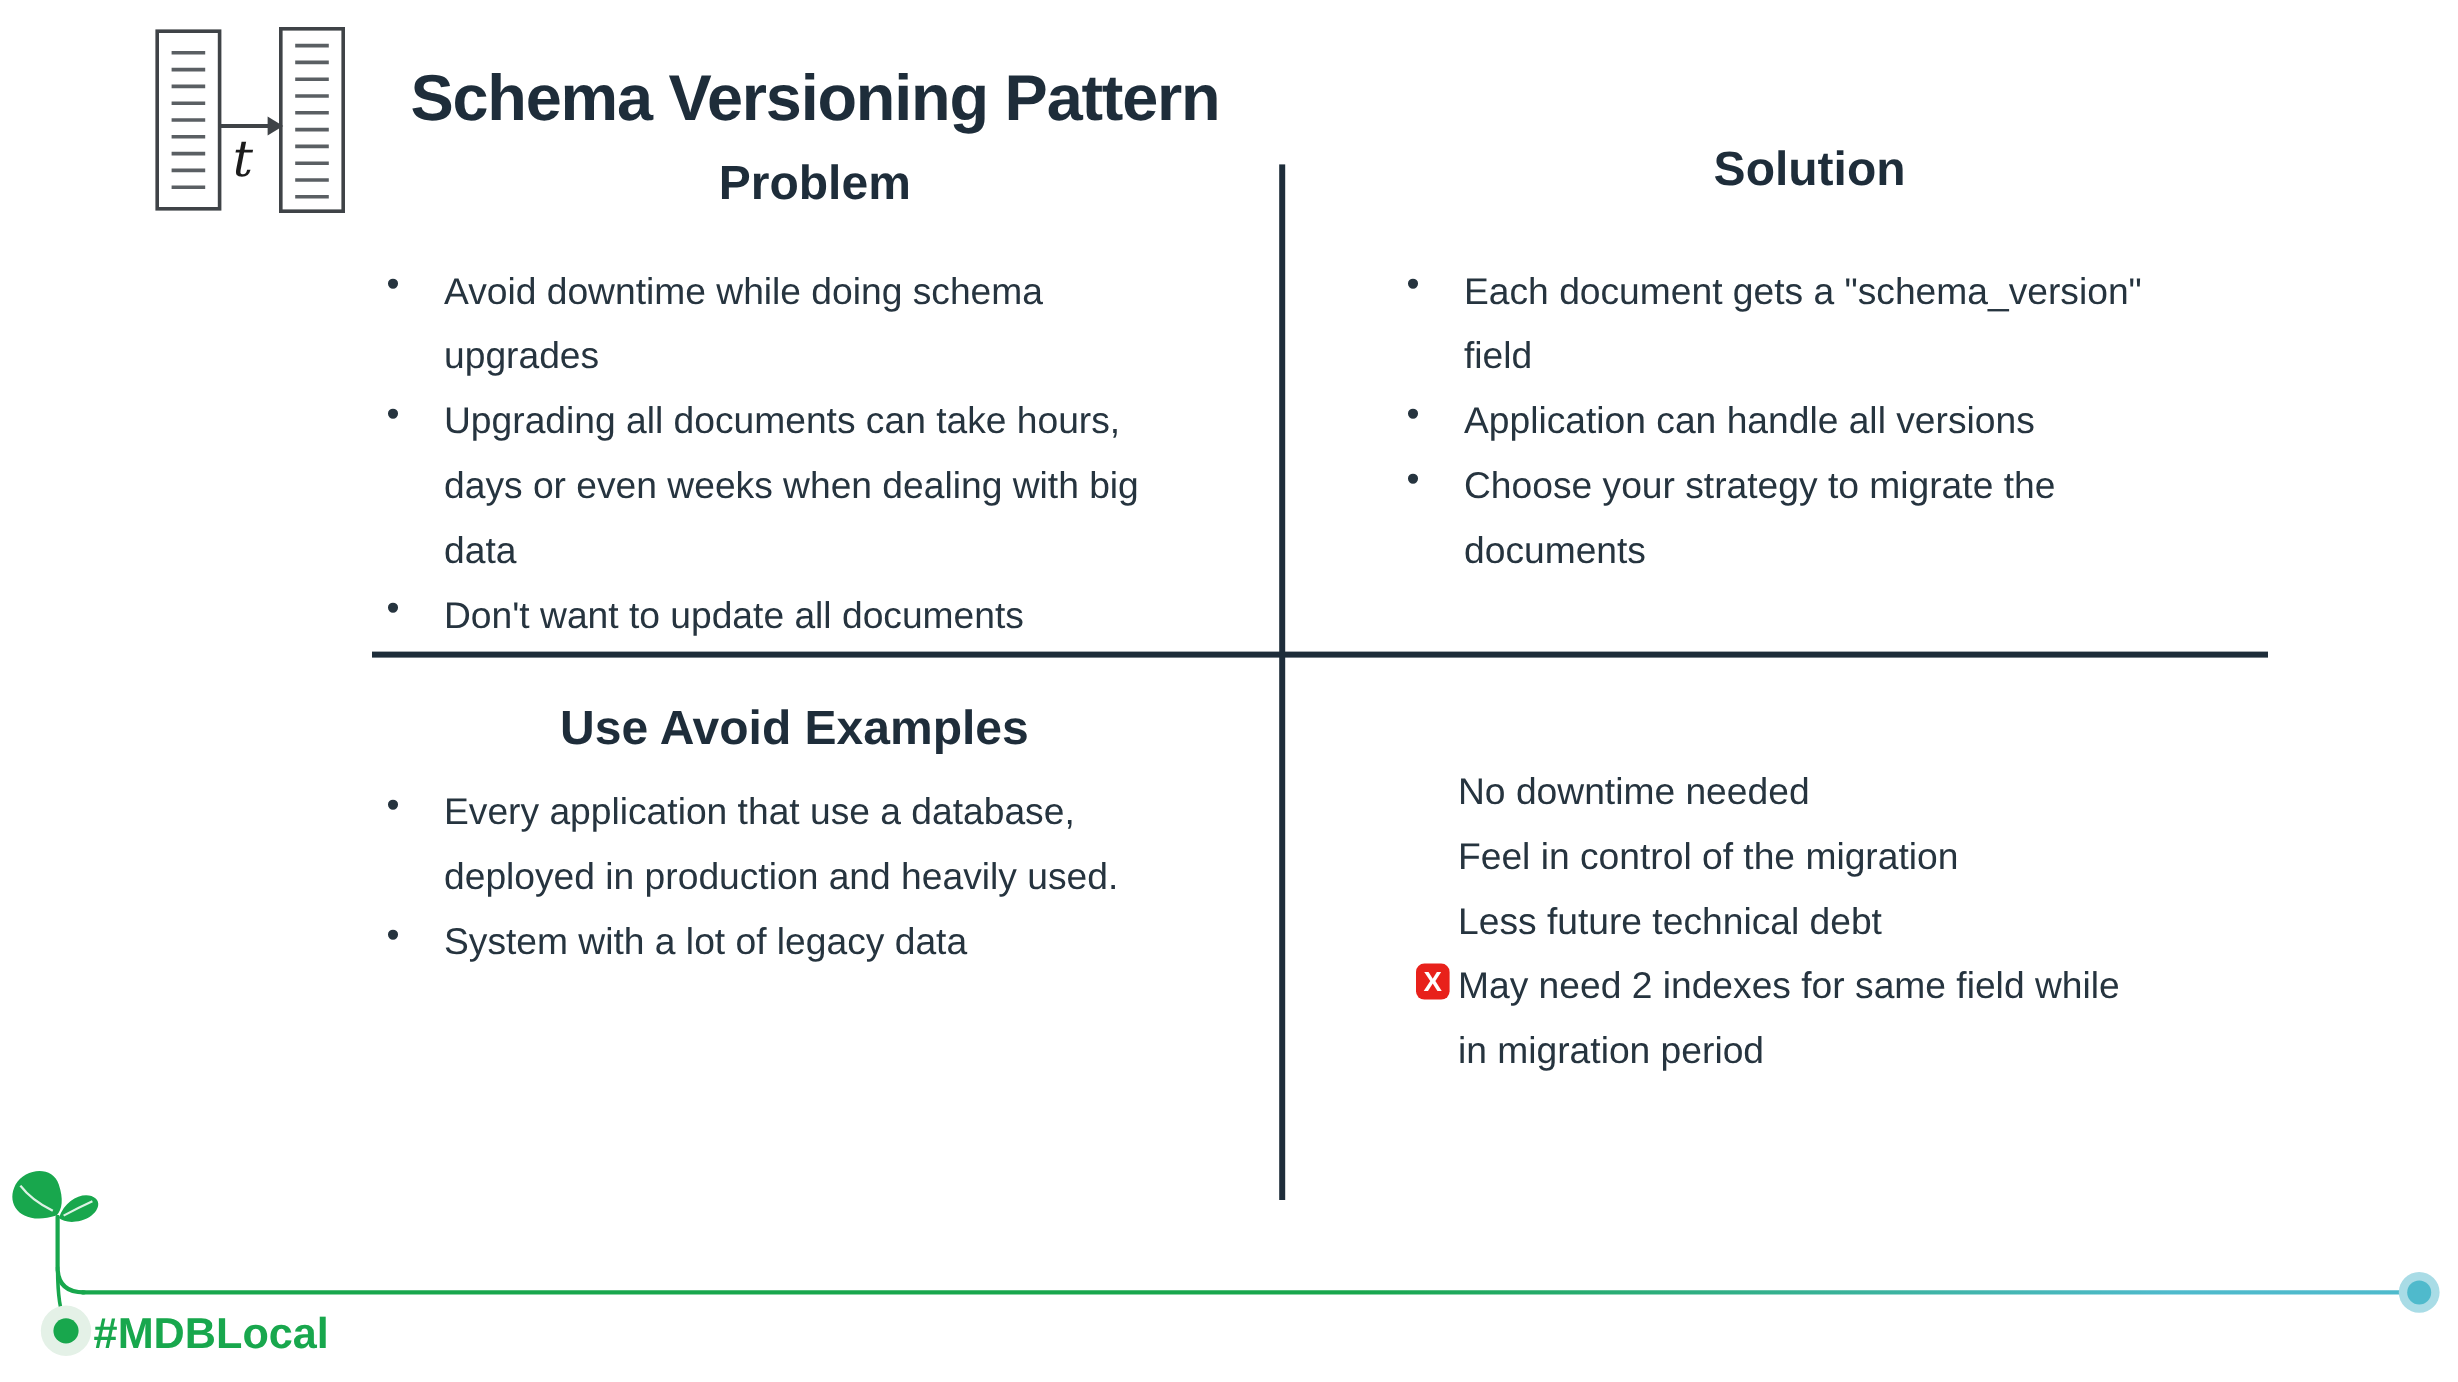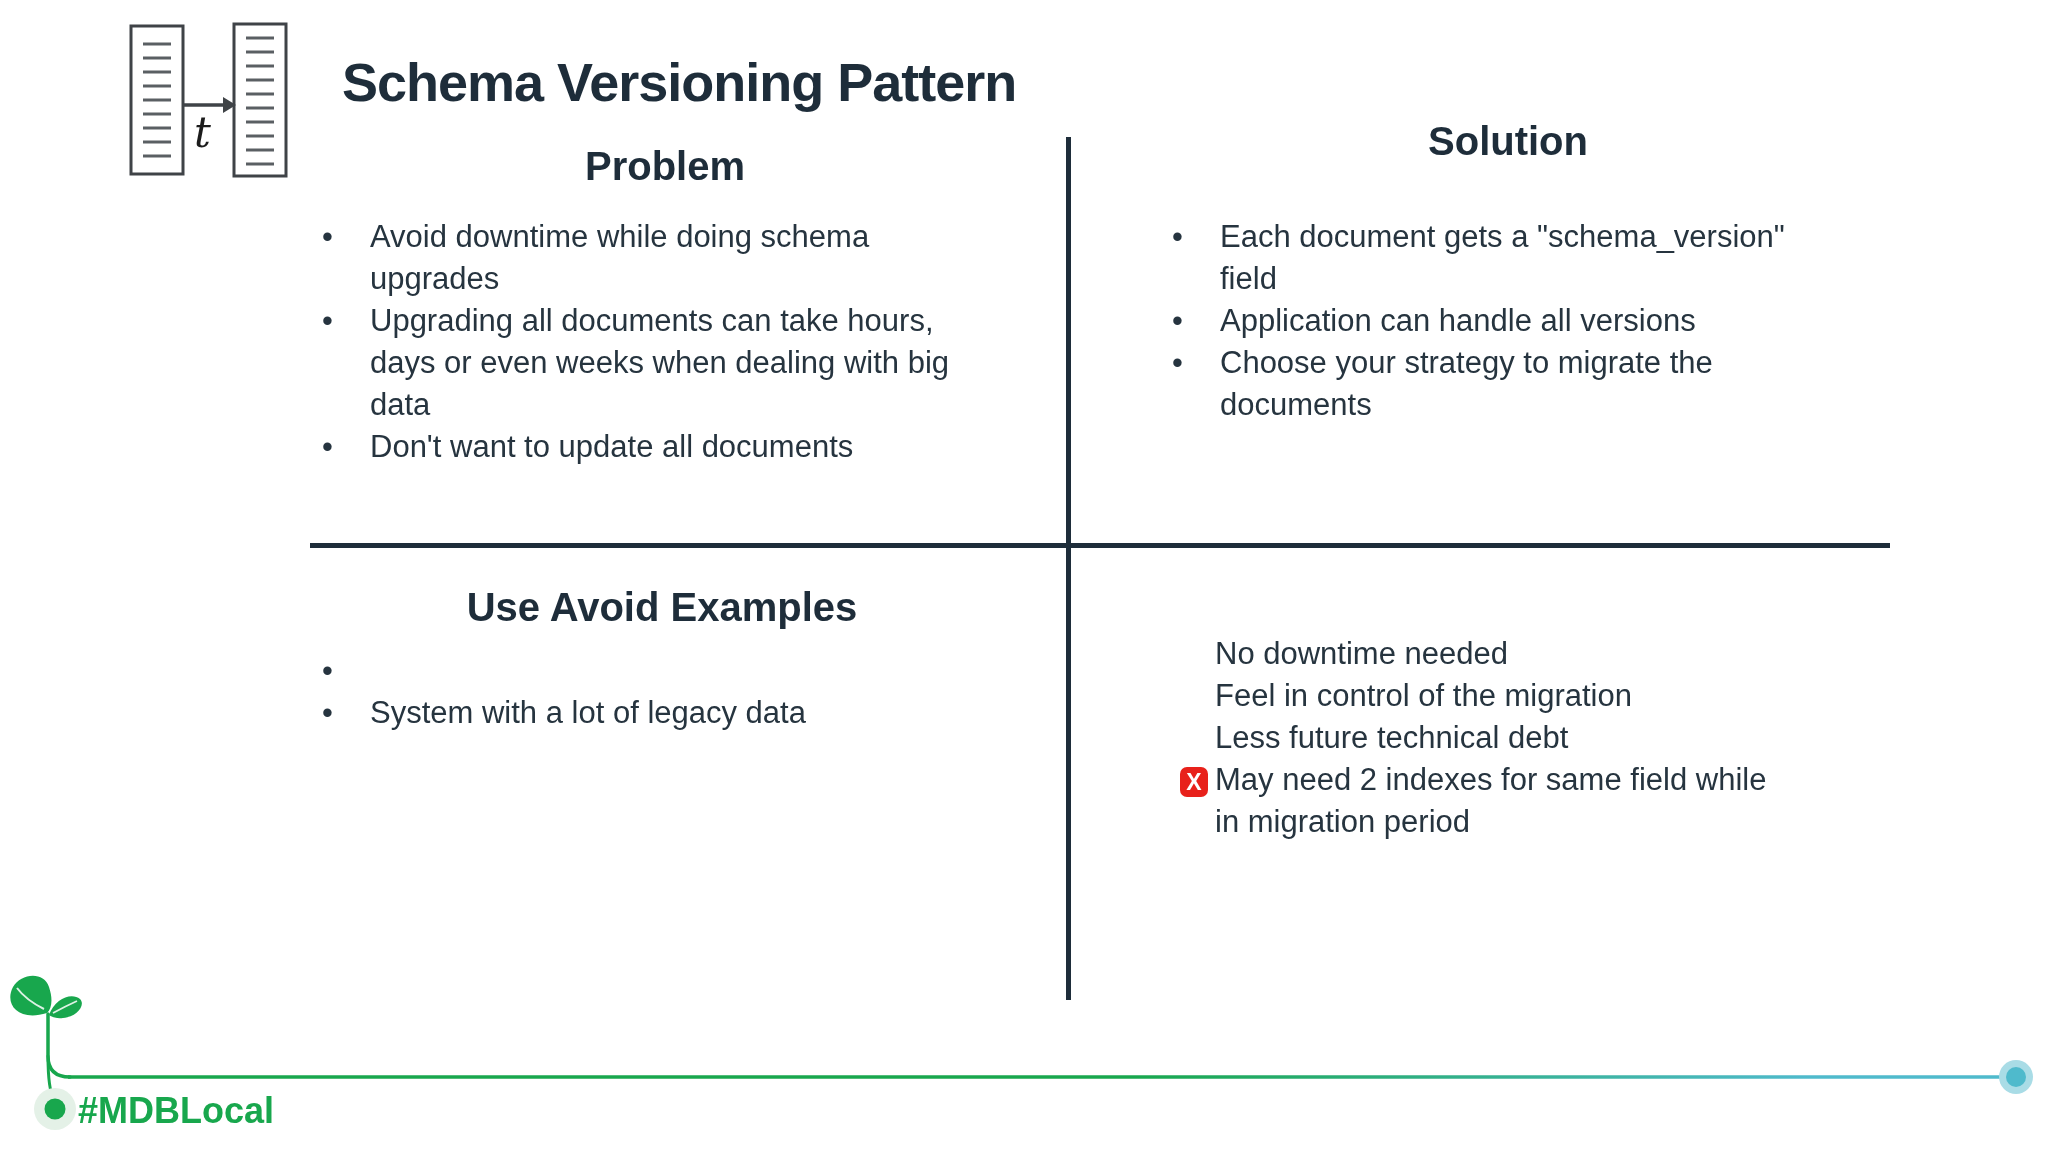--- a/index.html
+++ b/index.html
@@ -1,28 +1,28 @@
 <!DOCTYPE html>
 <html style="--navy: #1e2d3a; --body: #26343f; --green: #18a74d; --green_pale: #e4f1e7; --teal: #4fbacc; --teal_pale: #a9dce6; --red: #e8211b; --doc_stroke: #3f4347; --doc_line: #5a5f63;"><head>
 <meta charset="utf-8">
 <style>
   html,body{margin:0;padding:0;background:#fff;}
   .slide{position:relative;width:2048px;height:1152px;background:#fff;overflow:hidden;
          font-family:"Liberation Sans",sans-serif;color:var(--body,#26343f);}
   .abs{position:absolute;}
   .title{left:342px;top:15px;font-size:54px;font-weight:700;letter-spacing:-1px;color:var(--navy);margin-top:36px;}
   .qhead{font-size:40px;font-weight:700;color:var(--navy);text-align:center;line-height:1.2;}
-  .qhead.problem{left:310px;top:129px;width:710px;margin-top:13px;}
+  .qhead.problem{left:324px;top:129px;width:710px;}
   .qhead.solution{left:1158px;top:117px;width:700px;}
   .qhead.use_cases{left:307px;top:583px;width:710px;}
   .qhead.benefits{left:1158px;top:588px;width:700px;}
   .list{display:flex;flex-direction:column;}
   .list .row{display:flex;align-items:flex-start;}
   .list .marker{flex:0 0 48px;font-size:31px;line-height:42px;color:var(--body);}
-  .list .txt{white-space:pre-line;font-size:31px;line-height:42px;color:var(--body);}
+  .list .txt{white-space:pre-line;font-size:31px;line-height:54px;color:var(--body);}
   .list.problem{left:322px;top:216px;width:700px;}
   .list.solution{left:1172px;top:216px;width:680px;}
   .list.use_cases{left:322px;top:650px;width:700px;}
   .list.benefits{left:1180px;top:633px;width:680px;}
   .list.benefits .marker{flex:0 0 35px;}
   .xbox{width:28px;height:30px;margin-top:6px;border-radius:7px;background:var(--red);
         color:#fff;font-weight:700;font-size:23px;line-height:30px;text-align:center;
         display:inline-block;}
   .divider-h{left:310px;top:543px;width:1580px;height:5px;background:var(--navy);}
   .divider-v{left:1066px;top:137px;width:5px;height:863px;background:var(--navy);}
@@ -103,20 +103,22 @@
       </div>
       <div class="row">
         <span class="marker">•</span>
         <span class="txt">Choose your strategy to migrate the
 documents</span>
       </div>
     </div>
   <div class="abs list use_cases">
       <div class="row">
         <span class="marker">•</span>
+        <span class="txt">Every application that use a database,
+deployed in production and heavily used.</span>
       </div>
       <div class="row">
         <span class="marker">•</span>
         <span class="txt">System with a lot of legacy data</span>
       </div>
     </div>
   <div class="abs list benefits">
       <div class="row">
         <span class="marker"></span>
         <span class="txt">No downtime needed</span>

